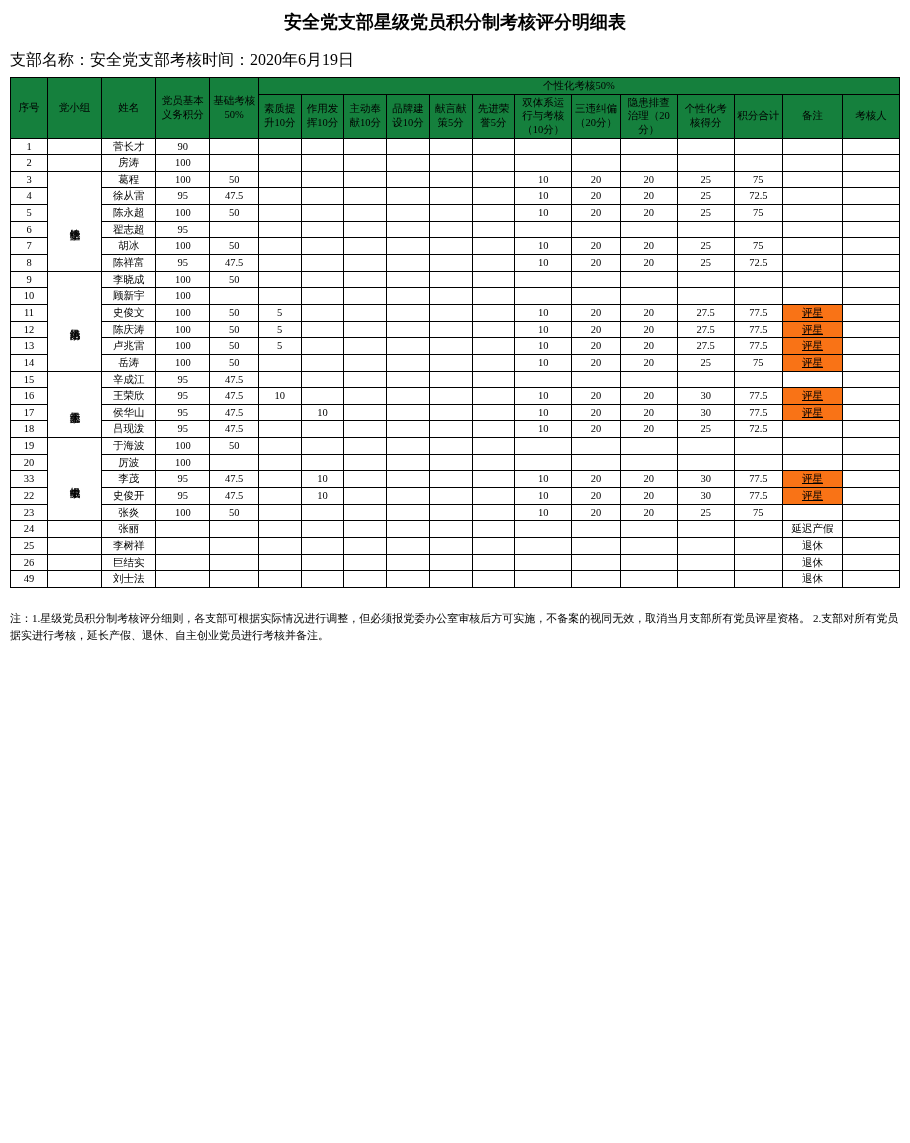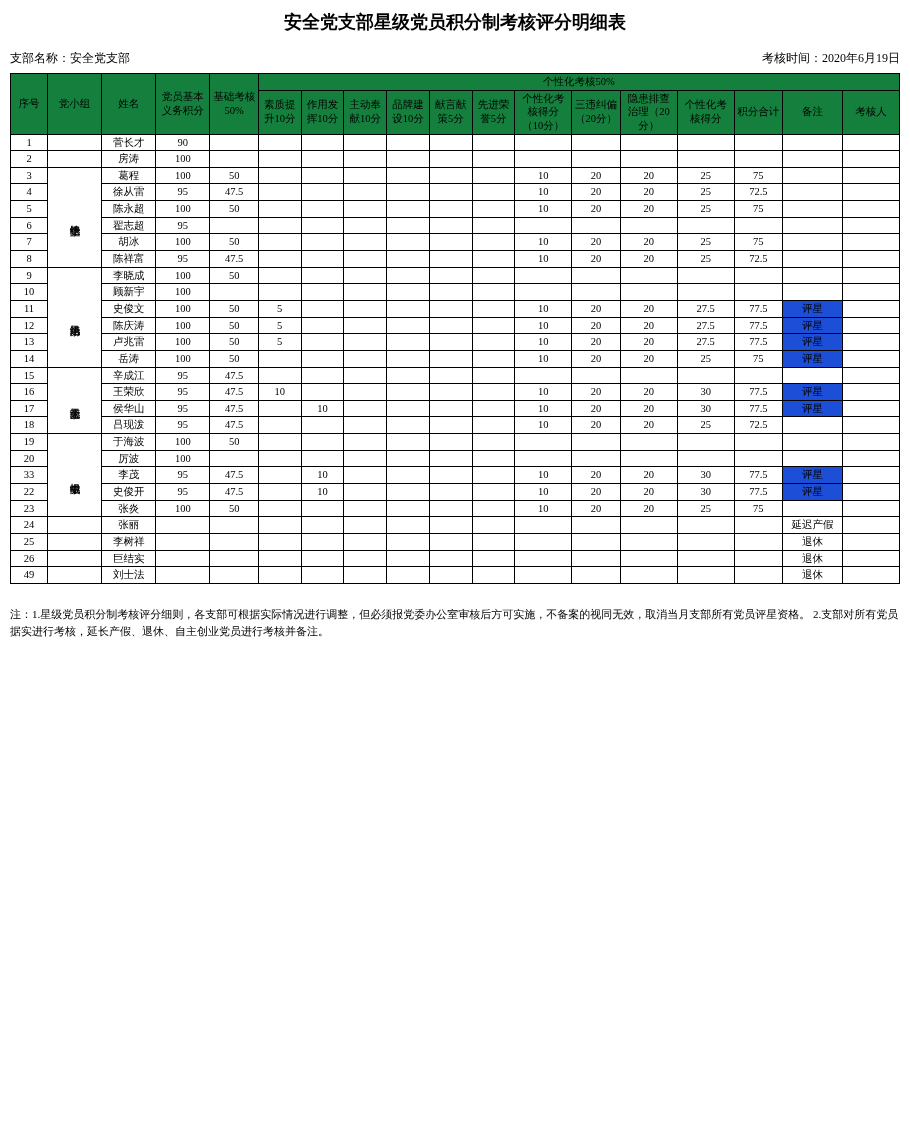--- a/index.html
+++ b/index.html
@@ -11,42 +11,43 @@
       padding: 10px;
     }
     .main-title {
       text-align: center;
       font-size: 18px;
       font-weight: bold;
       margin-bottom: 16px;
     }
     .header-row {
       display: flex;
-      justify-content: space-between;
+      justify-content: flex-start;
       margin-bottom: 6px;
-      font-size: 12px;
+      font-size: 16px;
     }
     table {
       border-collapse: collapse;
       width: 100%;
       font-size: 10.5px;
     }
     th, td {
       border: 1px solid #000;
       text-align: center;
       vertical-align: middle;
       padding: 1px 2px;
       line-height: 1.3;
     }
     th {
       background: #15803d;
       font-weight: normal;
     }
     .yellow-bg {
-      background: #1d4ed8;
+      background: #f97316;
+      text-decoration: underline;
     }
     .note-section {
       margin-top: 22px;
       font-size: 11px;
       line-height: 1.6;
     }
     tr:nth-child(even) td { }
   </style>
 </head>
 <body>
@@ -88,21 +89,21 @@
       <th rowspan="3">基础考核50%</th>
       <th colspan="13">个性化考核50%</th>
     </tr>
     <tr>
       <th rowspan="2">素质提升10分</th>
       <th rowspan="2">作用发挥10分</th>
       <th rowspan="2">主动奉献10分</th>
       <th rowspan="2">品牌建设10分</th>
       <th rowspan="2">献言献策5分</th>
       <th rowspan="2">先进荣誉5分</th>
-      <th rowspan="2">个性化考核得分（10分）</th>
+      <th rowspan="2">双体系运行与考核（10分）</th>
       <th rowspan="2">三违纠偏（20分）</th>
       <th rowspan="2">隐患排查治理（20分）</th>
       <th rowspan="2">个性化考核得分</th>
       <th rowspan="2">积分合计</th>
       <th rowspan="2">备注</th>
       <th rowspan="2">考核人</th>
     </tr>
     <tr></tr>
   </thead>
   <tbody id="table-body">

